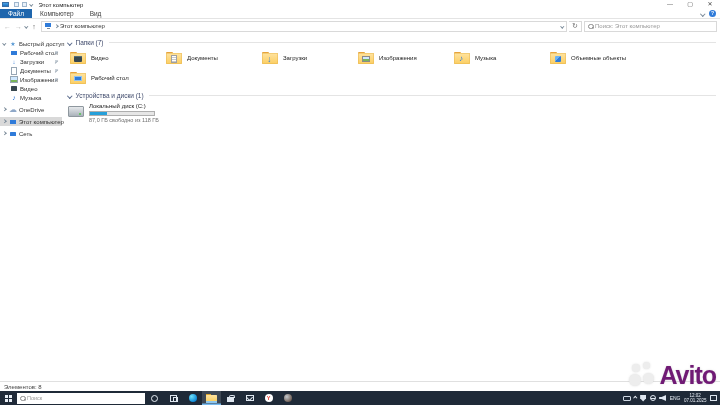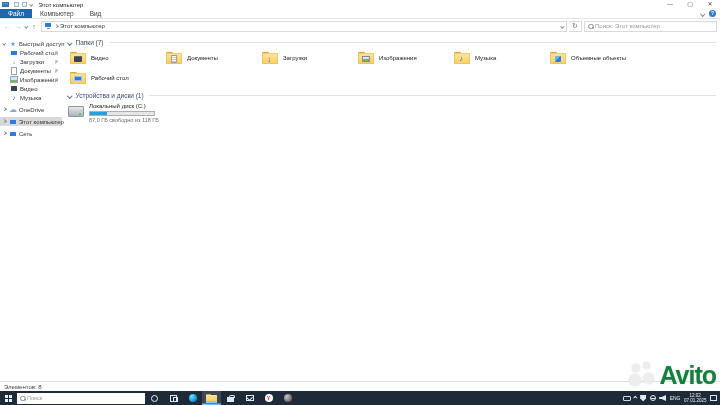--- a/index.html
+++ b/index.html
@@ -99,21 +99,21 @@
   .drive-name { font-size:6px; color:#222; }
   .drive-bar { width:66px; height:5px; border:0.5px solid #aeaeae; background:#e6e6e6; margin:1.5px 0; }
   .drive-fill { display:block; height:100%; background:#26a0da; }
   .drive-free { font-size:5.5px; color:#6f6f6f; }
 
   
   .statusbar { height:10px; border-top:1px solid #e0e0e0; display:flex; align-items:center; padding-left:4px; font-size:6px; color:#444; }
 
   
   .watermark { position:absolute; right:4px; bottom:15px; display:flex; align-items:center; gap:3px;
-               color:#15803d; font-size:25px; font-weight:bold; letter-spacing:-1px;
+               color:#701a75; font-size:25px; font-weight:bold; letter-spacing:-1px;
                text-shadow:0 0 2px rgba(190,190,190,.55); pointer-events:none; z-index:5; }
   .wm-logo { position:relative; width:27px; height:27px; }
   .wm-logo span { position:absolute; border-radius:50%; background:#ededed; box-shadow:0 0 2px rgba(190,190,190,.55); }
   .wm-c1 { width:8px; height:8px; left:3px; top:2px; }
   .wm-c2 { width:12px; height:12px; left:0; top:12px; }
   .wm-c3 { width:7px; height:7px; left:14px; top:0; }
   .wm-c4 { width:11px; height:11px; left:14px; top:11px; }
 
   
   .taskbar { position:absolute; left:0; bottom:0; width:720px; height:14px; background:#1f2a38;

